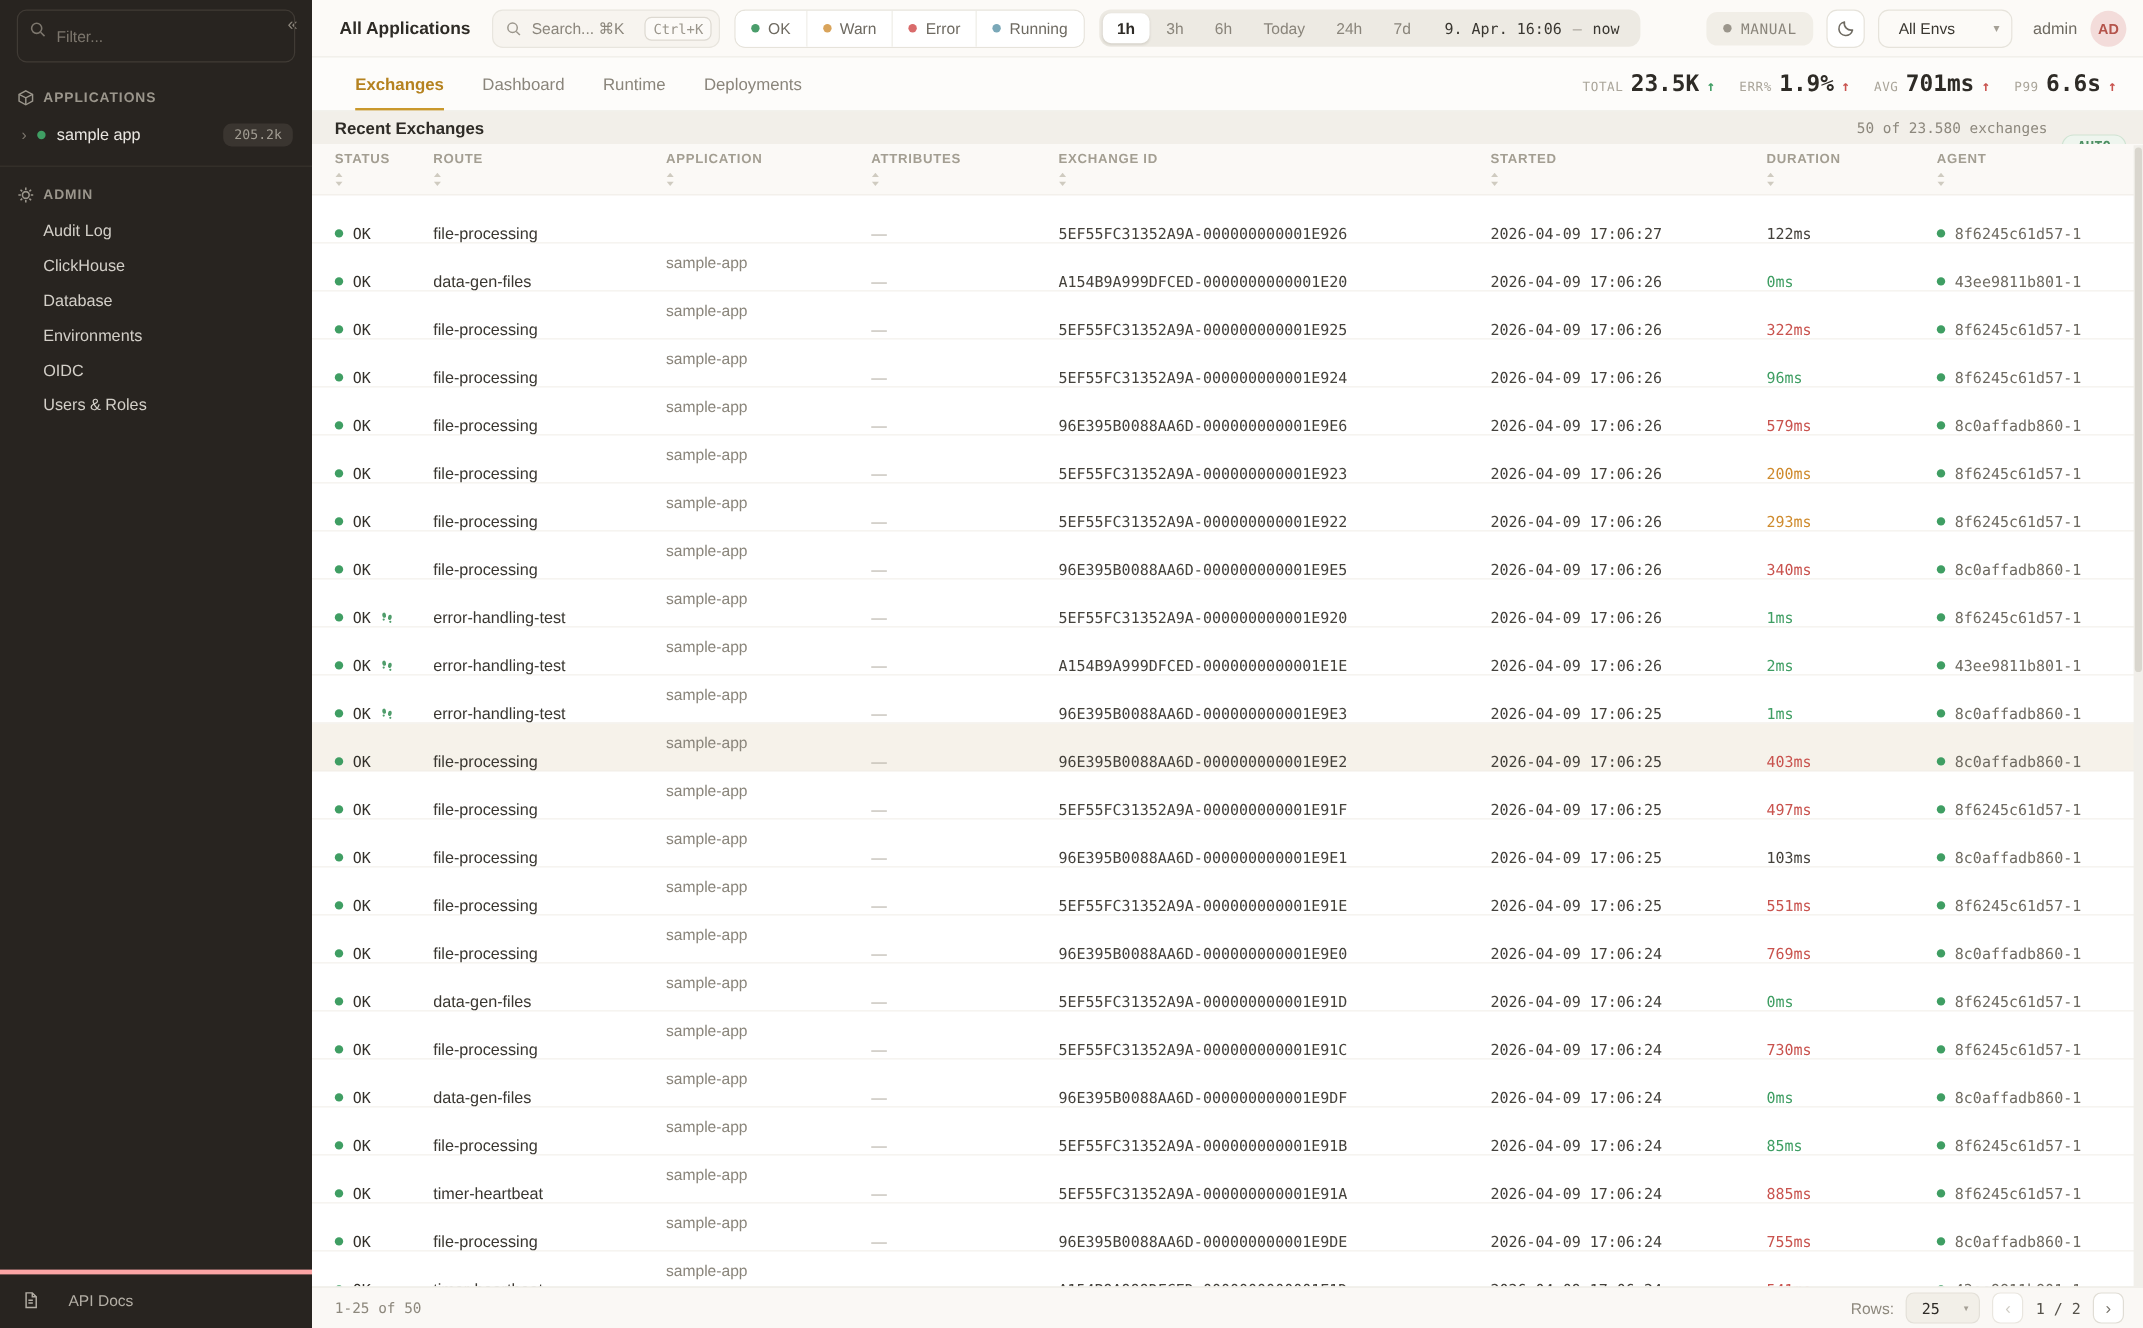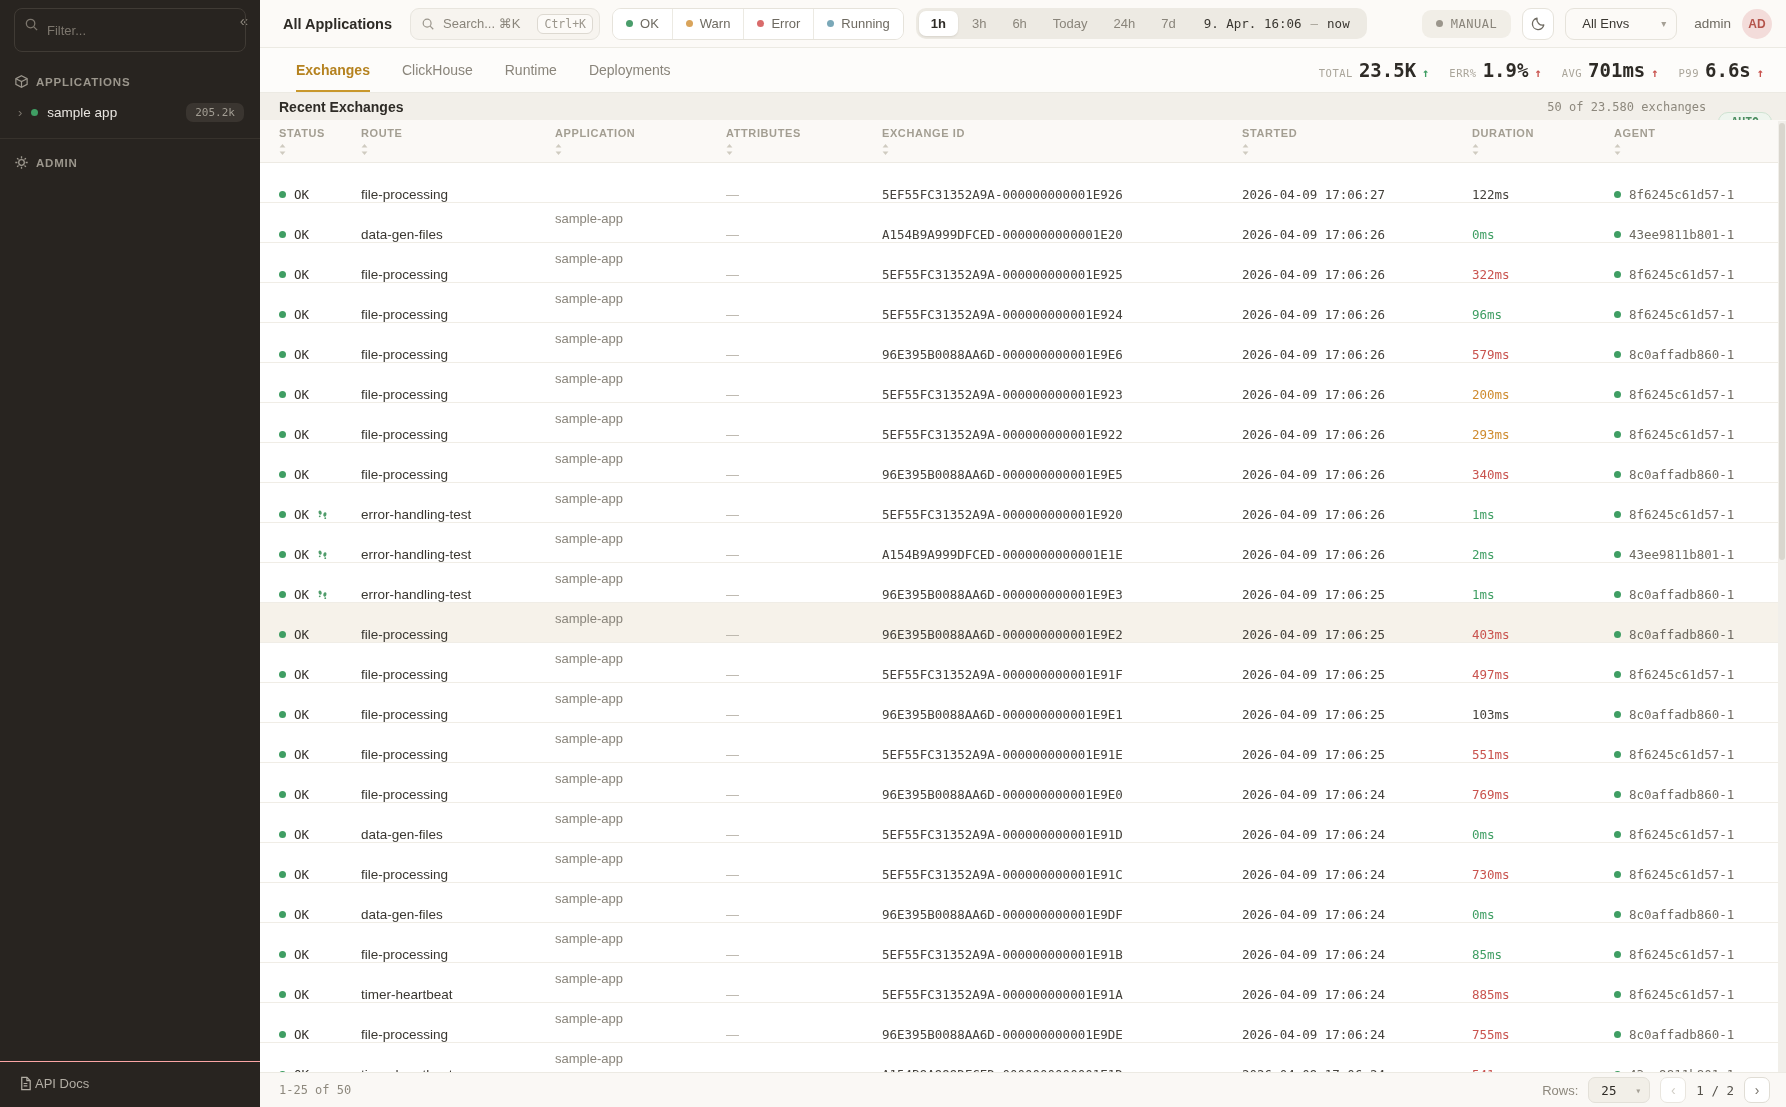--- a/index.html
+++ b/index.html
@@ -26,22 +26,22 @@
   .sb-label .icon { color:#9b968c; }
   .sb-app-row { display:flex; align-items:center; gap:9px; padding:6px 16px 10px 18px; font-size:13.5px; color:#e9e6e1; cursor:pointer; }
   .sb-app-row .chev { color:#7c766d; font-size:13px; }
   .dot { width:7px; height:7px; border-radius:50%; background:#3f9e63; flex-shrink:0; display:inline-block; }
   .sb-app-name { flex:1; }
   .sb-app-count { font-family:"DejaVu Sans Mono", monospace; font-size:11px; color:#a29d93; background:#3a3530; border-radius:7px; padding:3px 9px;text-align:center; }
   .sb-divider { border-top:1px solid #37322c; margin:6px 0 10px; }
   .sb-items { display:flex; flex-direction:column; }
   .sb-item { padding:7px 14px 7px 36px; font-size:13.5px; color:#d3cfc8; cursor:pointer; line-height:15px; }
   .sb-spacer { flex:1; }
-  .sb-footer { padding:14px 18px 16px; display:flex; align-items:center; gap:2px; color:#b3aea5; font-size:13px;
-    border-top:1px solid #fca5a5; cursor:pointer; }
+  .sb-footer { padding:14px 18px 16px; display:flex; align-items:center; gap:24px; color:#b3aea5; font-size:13px;
+    border-top:4px solid #fca5a5; cursor:pointer; }
 
   
   .main { flex:1; display:flex; flex-direction:column; position:relative; min-width:0; }
 
   
   .topbar { height:48px; background:#fcfaf7; border-bottom:1px solid #eceae3; display:flex; align-items:center; padding:0 14px 0 23px; gap:12px; flex-shrink:0; }
   .scope-title { font-size:14.5px; font-weight:bold; color:#2e2b26; margin-right:6px; white-space:nowrap; }
   .search-box { display:flex; align-items:center; gap:8px; width:190px; height:32px; background:#f7f4ef;
     border:1px solid #e8e5de; border-radius:9px; padding:0 6px 0 10px; color:#8a857b; font-size:13px; cursor:text; }
   .search-box .ph { flex:1; white-space:nowrap; overflow:hidden; }
@@ -169,20 +169,28 @@
     <div class="sb-label">
       <span class="icon">
         <svg width="15" height="15" viewBox="0 0 16 16" fill="none" stroke="currentColor" stroke-width="1.4">
             <circle cx="8" cy="8" r="3"></circle>
             <path d="M8 1.4v2.2M8 12.4v2.2M1.4 8h2.2M12.4 8h2.2M3.3 3.3l1.5 1.5M11.2 11.2l1.5 1.5M12.7 3.3l-1.5 1.5M4.8 11.2l-1.5 1.5"></path>
           </svg>
       </span>
       <span>ADMIN</span>
     </div>
 
+    <div class="sb-items" id="admin-items">
+        <div class="sb-item">Audit Log</div>
+        <div class="sb-item">ClickHouse</div>
+        <div class="sb-item">Database</div>
+        <div class="sb-item">Environments</div>
+        <div class="sb-item">OIDC</div>
+        <div class="sb-item">Users &amp; Roles</div>
+      </div>
 
     <div class="sb-spacer"></div>
 
     <div class="sb-footer">
       <span class="icon">
         <svg width="15" height="15" viewBox="0 0 16 16" fill="none" stroke="currentColor" stroke-width="1.3">
             <path d="M4 1.5h5.5L13 5v9.5H4z"></path>
             <path d="M9.5 1.5V5H13M6 8h4M6 10.5h4"></path>
           </svg>
       </span>
@@ -257,21 +265,21 @@
           <span class="caret">▾</span>
         </div>
         <span class="user-name">admin</span>
         <div class="avatar">AD</div>
       </div>
     </header>
 
     <div class="tabsbar">
       <div class="tabs" id="tabs">
           <div class="tab active">Exchanges</div>
-          <div class="tab">ClickHouse</div>
+          <div class="tab">Dashboard</div>
           <div class="tab">Runtime</div>
           <div class="tab">Deployments</div>
         </div>
       <div class="statsbar" id="stats">
           <div class="stat">
     <span class="lbl">TOTAL</span>
     <span class="val">23.5K</span>
     <span class="arrow good">↑</span>
   </div>
           <div class="stat">

